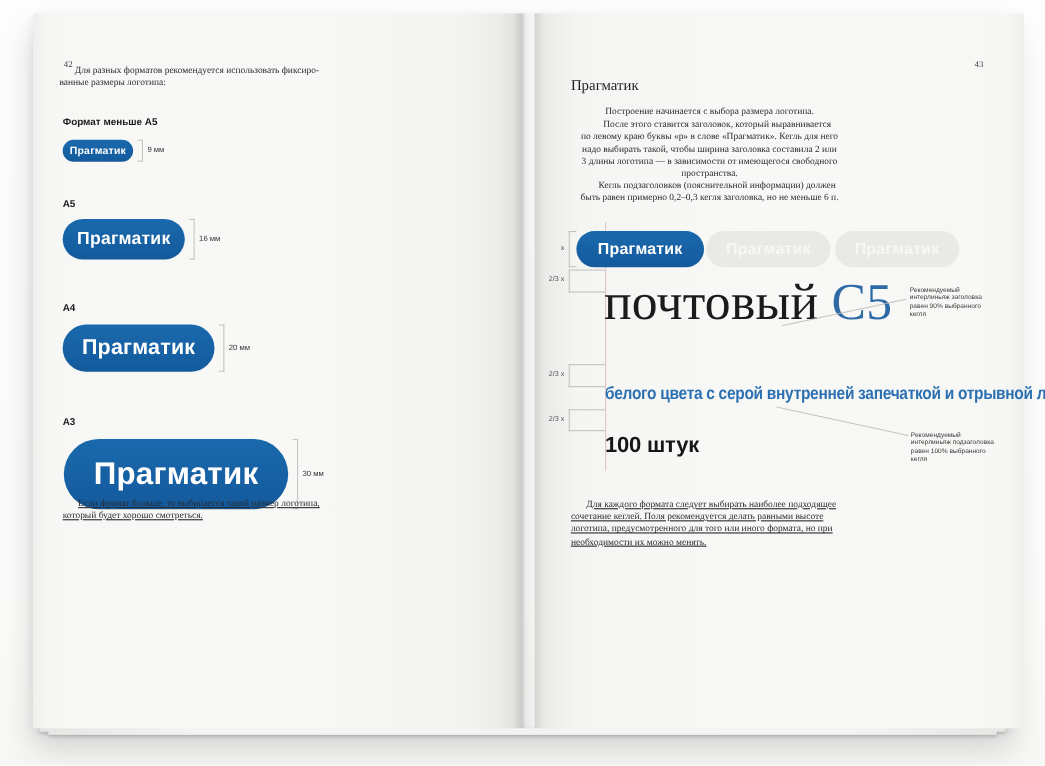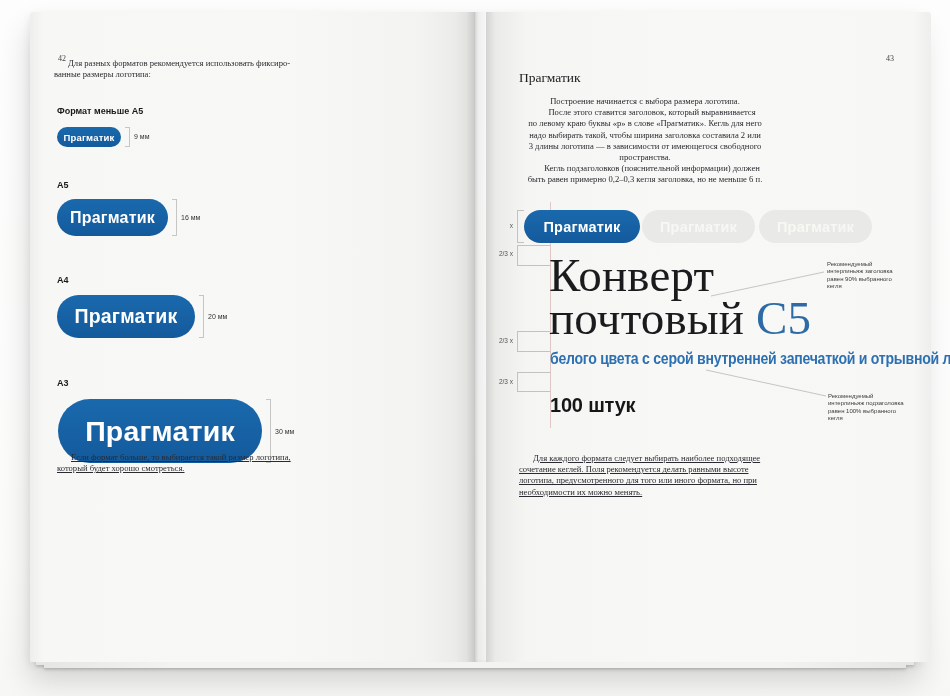--- a/index.html
+++ b/index.html
@@ -136,21 +136,20 @@
 
     <div class="abs measure-label" style="left:1px; top:325px; width:26px;">2/3 x</div>
     <div class="abs measure-bracket" style="left:31px; top:319px; width:33px; height:21px;"></div>
 
     <div class="abs measure-label" style="left:1px; top:366px; width:26px;">2/3 x</div>
     <div class="abs measure-bracket" style="left:31px; top:360px; width:33px; height:20px;"></div>
 
     <div class="abs guide-line" style="left:64px; top:190px; height:226px;"></div>
 
     <div class="abs headline" style="left:63px; top:242px;">
-      <div>Конверт</div>
       <div><span>почтовый</span> <span class="accent">С5</span></div>
     </div>
 
     <div class="abs subtitle ml" style="left:64px; top:337px;">белого цвета с серой внутренней запечаткой
 и отрывной лентой</div>
 
     <div class="abs quantity" style="left:64px; top:382px;">100 штук</div>
 
     <div class="abs annotation ml" style="left:341px; top:249px; width:82px;">Рекомендуемый
 интерлиньяж заголовка

